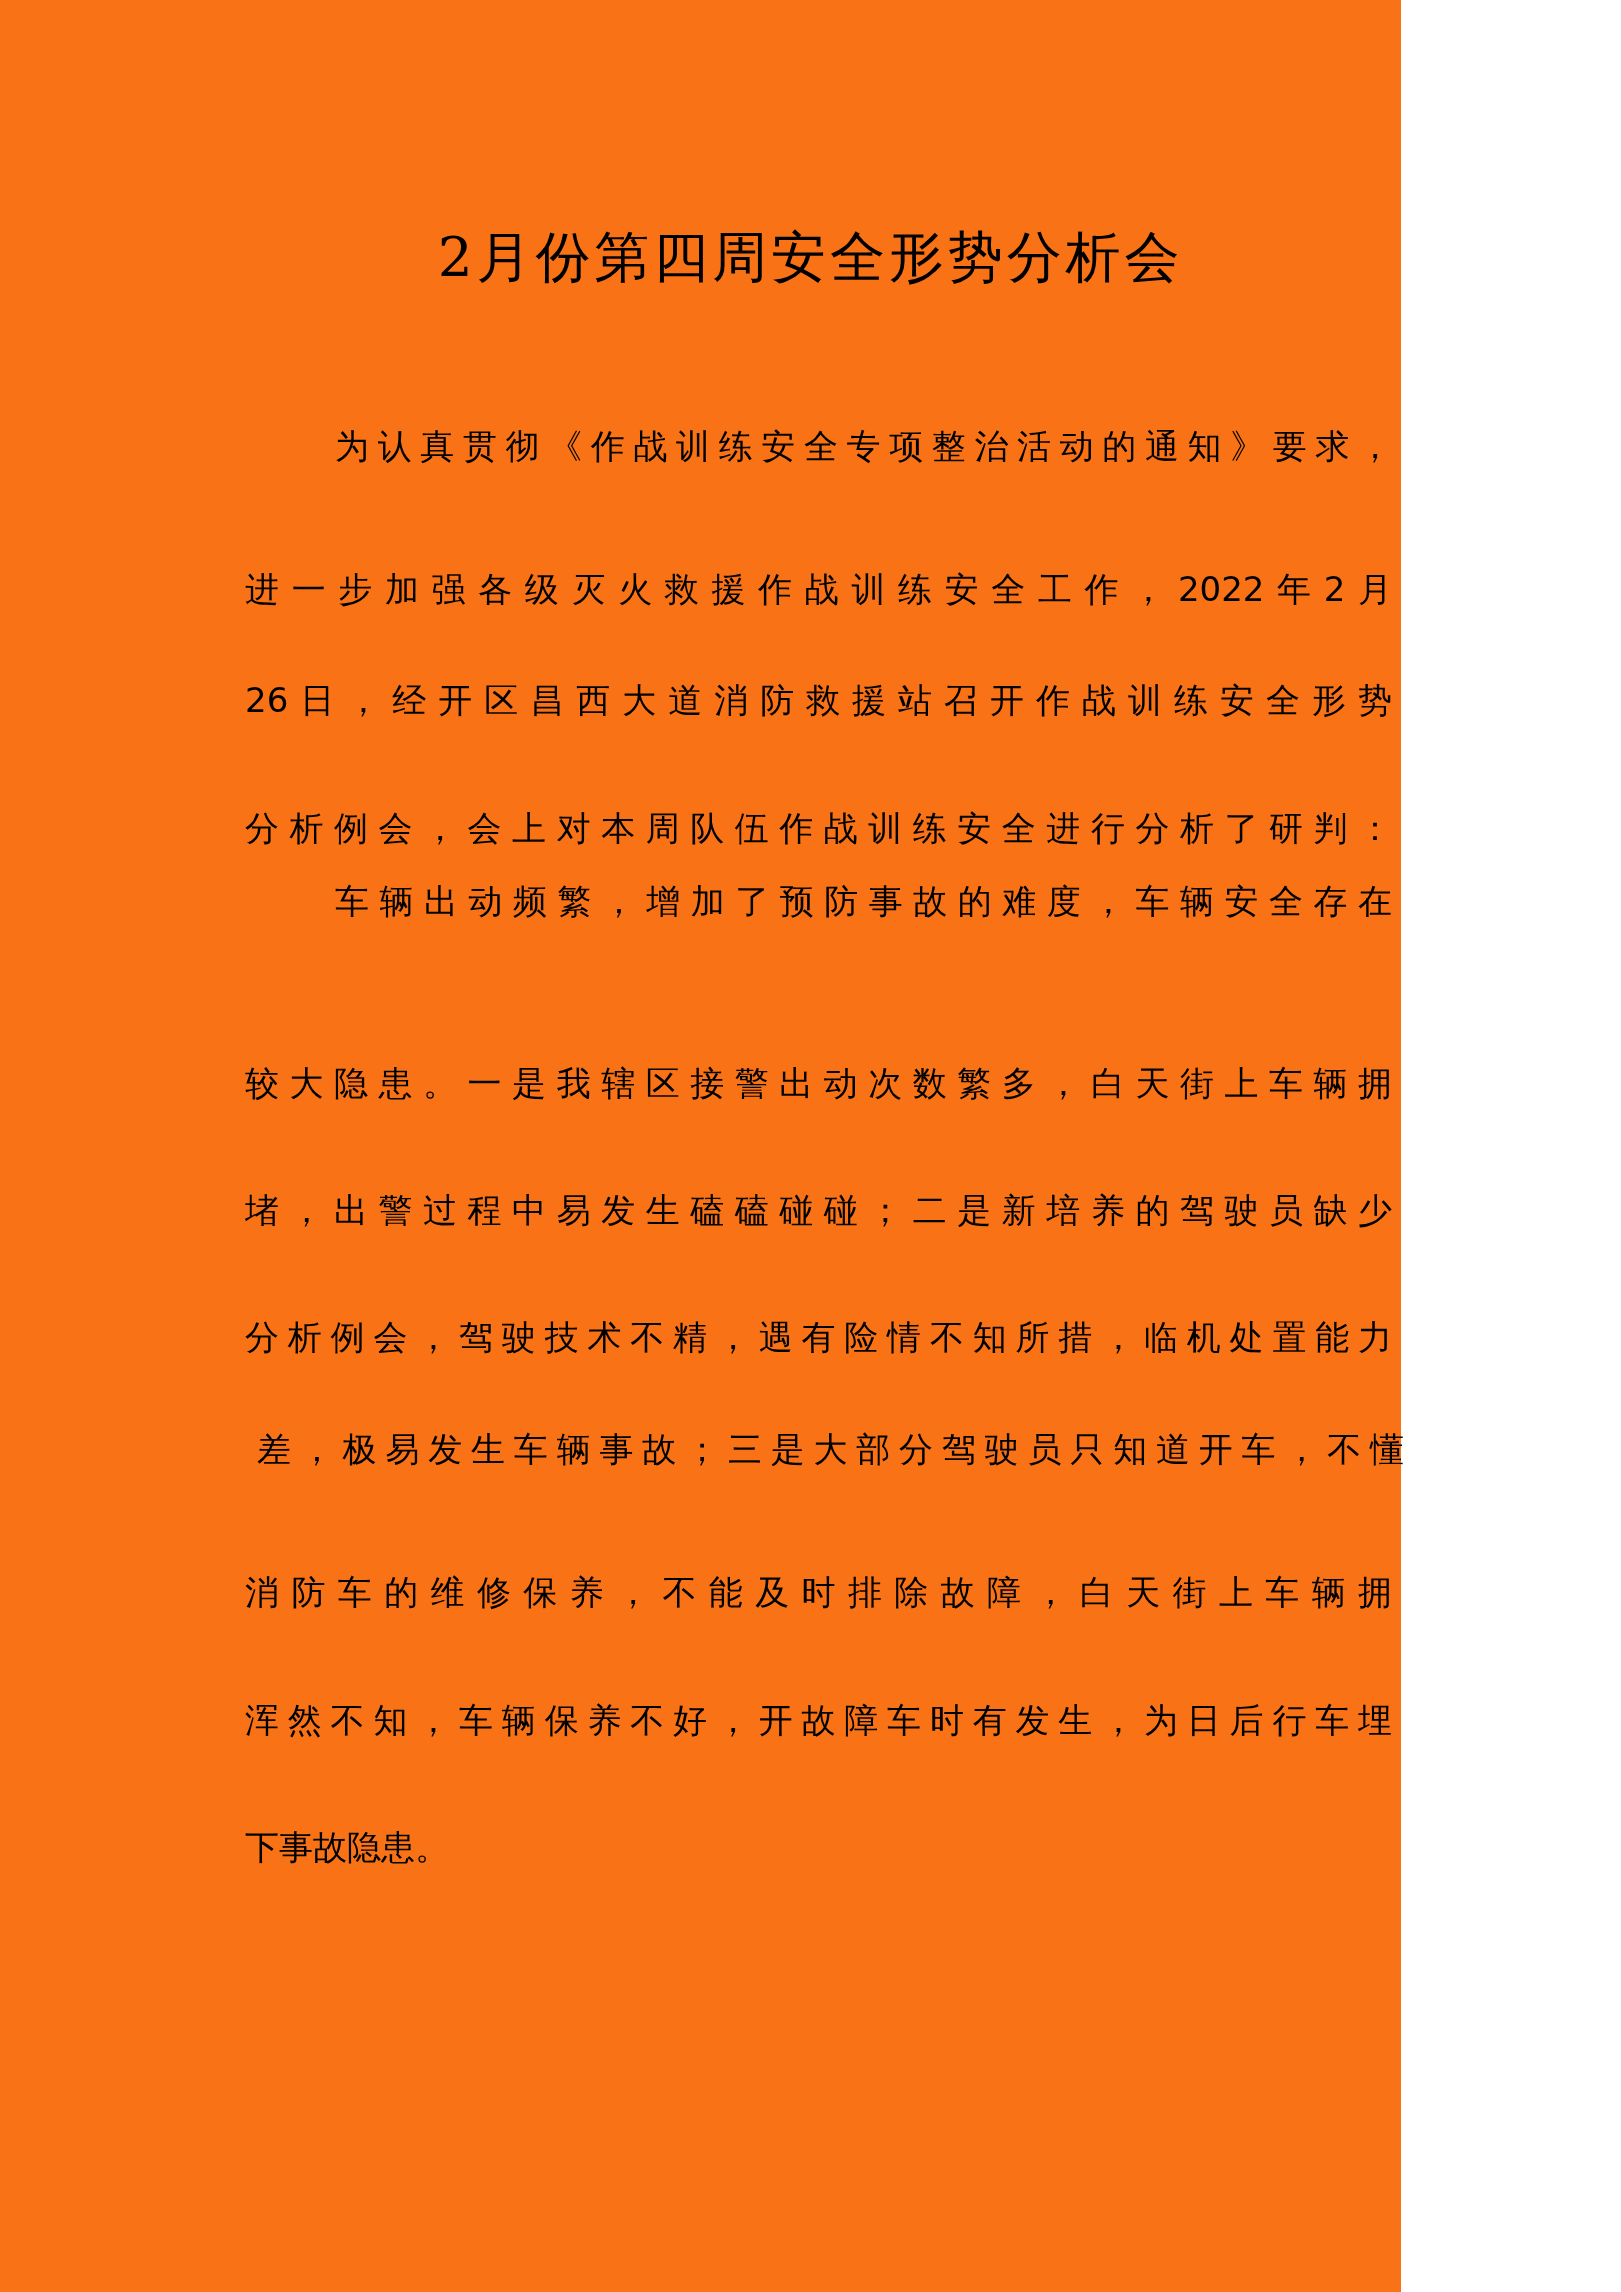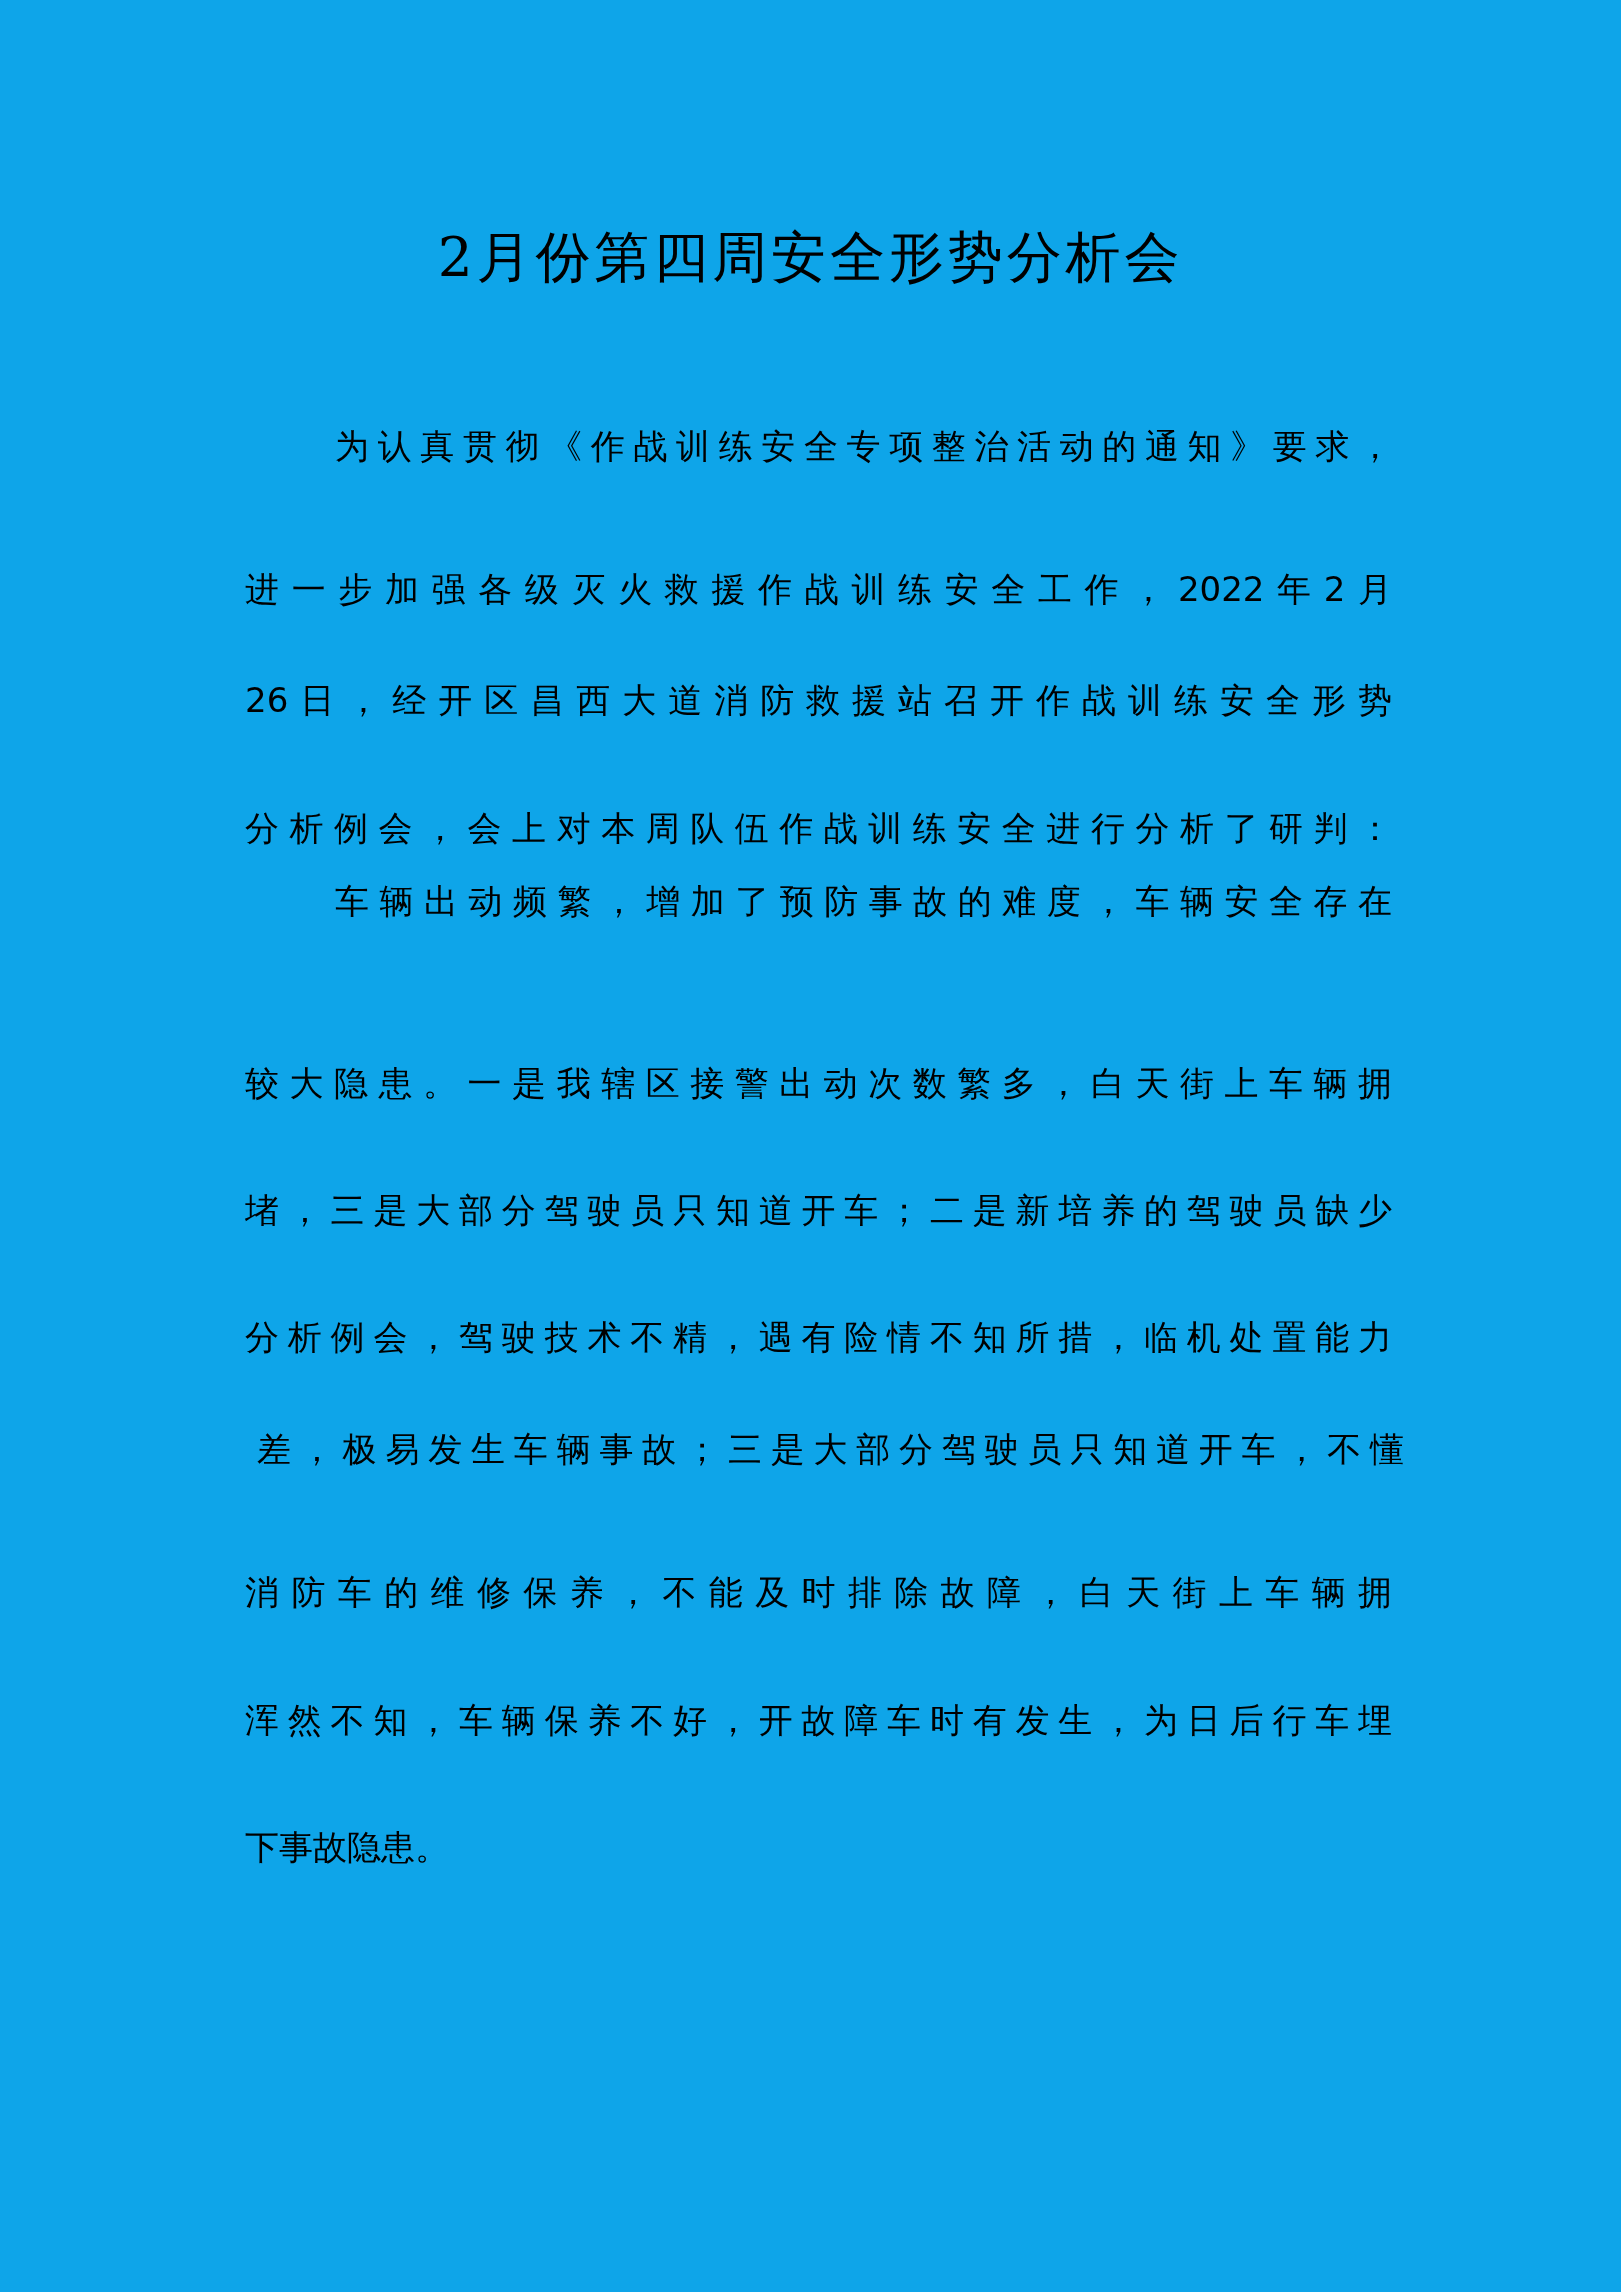--- a/index.html
+++ b/index.html
@@ -10,23 +10,23 @@
     body {
       width: 1621px;
       height: 2293px;
       position: relative;
       overflow: hidden;
       color: #000000;
     }
     .page {
       position: absolute;
       left: 0; top: 0;
-      width: 1621px;
+      width: 1401px;
       height: 2293px;
-      background: #0ea5e9;
+      background: #f97316;
     }
     .title {
       position: absolute;
       left: 0;
       width: 1621px;
       top: 218px;
       text-align: center;
       font-family: "DejaVu Serif", "Liberation Serif", serif;
       font-size: 55px;
       line-height: 78px;
@@ -62,21 +62,21 @@
   <div>
     <div class="line indent" style="top:417px;">为认真贯彻《作战训练安全专项整治活动的通知》要求，</div>
     <div class="line" style="top:544px;margin-top:16px;">进一步加强各级灭火救援作战训练安全工作，2022年2月</div>
     <div class="line" style="top:671px;">26日，经开区昌西大道消防救援站召开作战训练安全形势</div>
     <div class="line" style="top:799px;">分析例会，会上对本周队伍作战训练安全进行分析了研判：</div>
   </div>
 
   <div>
     <div class="line indent" style="top:872px;">车辆出动频繁，增加了预防事故的难度，车辆安全存在</div>
     <div class="line" style="top:1054px;">较大隐患。一是我辖区接警出动次数繁多，白天街上车辆拥</div>
-    <div class="line" style="top:1181px;">堵，三是大部分驾驶员只知道开车；二是新培养的驾驶员缺少</div>
+    <div class="line" style="top:1181px;">堵，出警过程中易发生磕磕碰碰；二是新培养的驾驶员缺少</div>
     <div class="line" style="top:1308px;">分析例会，驾驶技术不精，遇有险情不知所措，临机处置能力</div>
     <div class="line" style="top:1420px;margin-left:12px;">差，极易发生车辆事故；三是大部分驾驶员只知道开车，不懂</div>
     <div class="line" style="top:1563px;">消防车的维修保养，不能及时排除故障，白天街上车辆拥</div>
     <div class="line" style="top:1691px;font-family:Liberation Serif, serif;">浑然不知，车辆保养不好，开故障车时有发生，为日后行车埋</div>
     <div class="line last" style="top:1818px;">下事故隐患。</div>
   </div>
 </div>
 
 
 </body></html>

